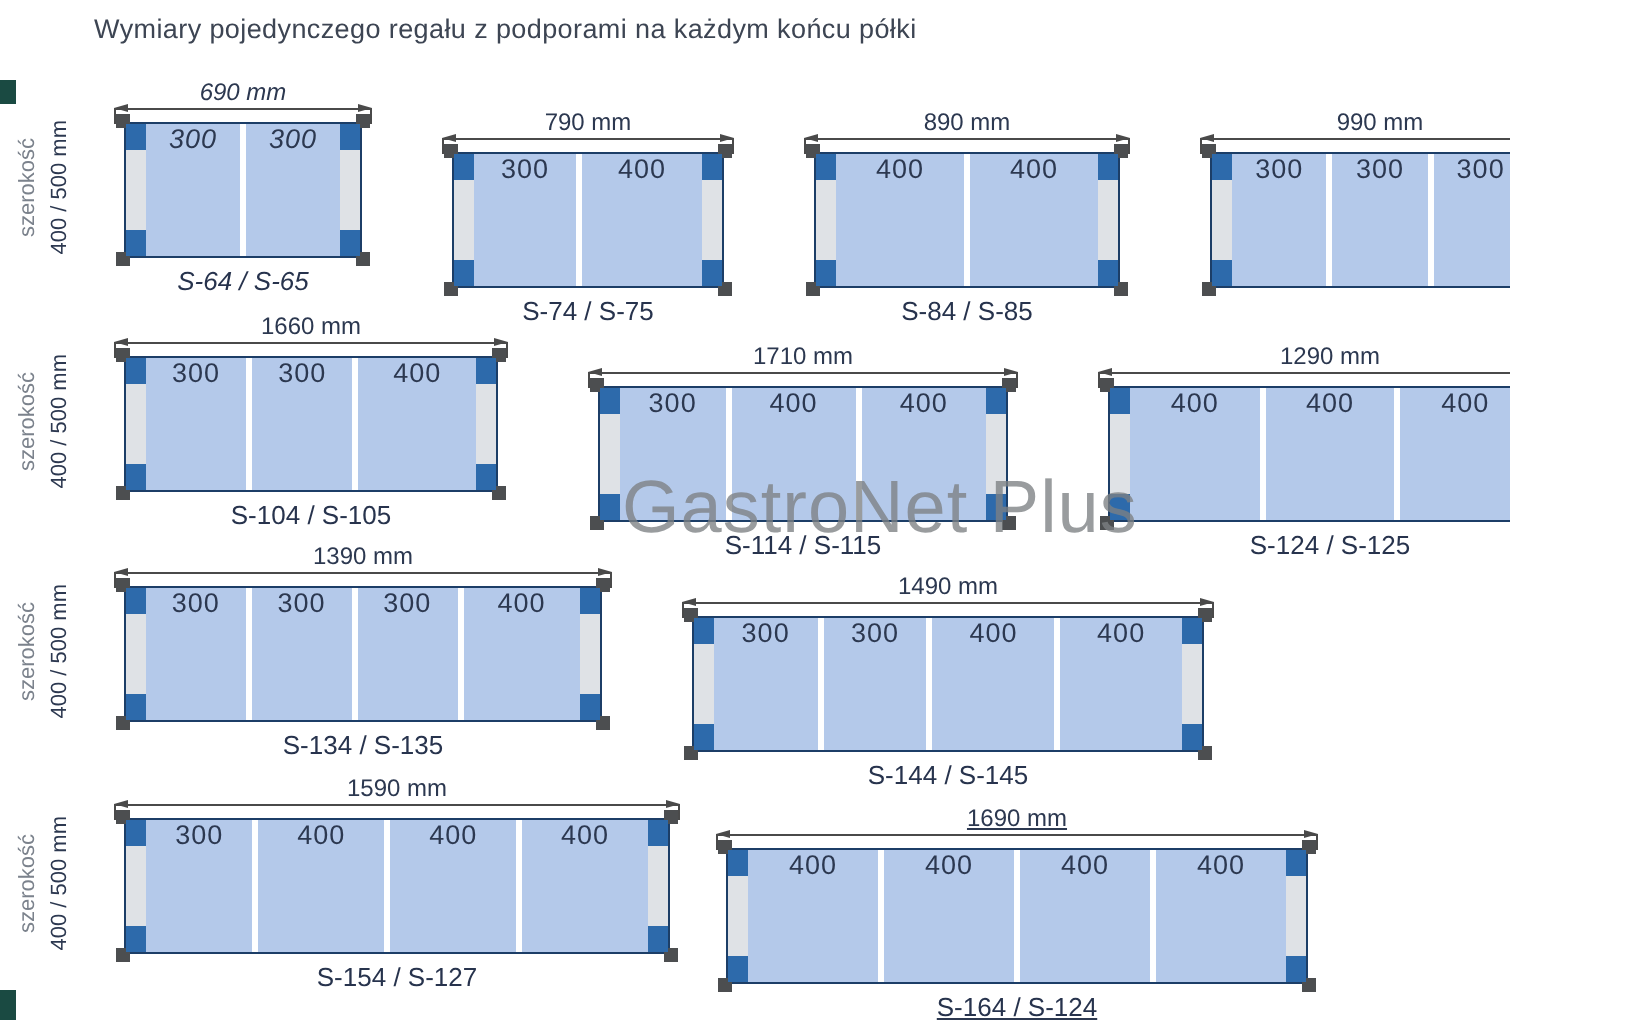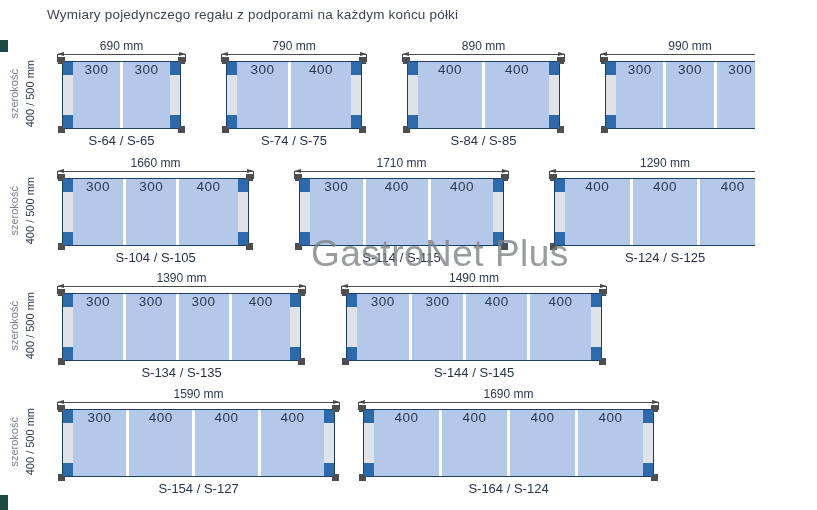--- a/index.html
+++ b/index.html
@@ -10,21 +10,21 @@
   .title{
     position:absolute; left:47px; top:7px; margin:0;
     font-size:13.5px; font-weight:400; color:#3d4553; letter-spacing:.2px;
   }
   .accent{position:absolute; left:0; width:8px; background:var(--accent,#1a4a42);}
   .accent-top{top:40px; height:12px;}
   .accent-bottom{top:495px; height:15px;}
   .rows{position:absolute; inset:0;}
   .row{position:absolute; left:0; display:flex; align-items:flex-start;}
   .row.r1{top:40px;} .row.r2{top:157px;} .row.r3{top:272px;} .row.r4{top:388px;}
-  .row .diagram + .diagram{margin-left:45px;}
+  .row .diagram + .diagram{margin-left:45px;margin-top:15px;}
   .row.r2 .diagram + .diagram{margin-left:50px;}
   .row.r4 .diagram + .diagram{margin-left:28px;}
   .side{width:62px; height:96px; position:relative; flex:none;}
   .side-inner{position:absolute; left:8px; top:20px; height:68px; display:flex; align-items:center; gap:3px;}
   .vert{writing-mode:vertical-rl; transform:rotate(180deg); font-size:11px; white-space:nowrap; line-height:13px;}
   .w1{color:#7b828c;}
   .w2{color:var(--text,#2c3850);}
   .diagram{flex:none;}
   .dim-label{
     font-size:12px; line-height:12px; text-align:center; margin-bottom:2px;
@@ -67,21 +67,21 @@
   <h1 class="title">Wymiary pojedynczego regału z podporami na każdym końcu półki</h1>
   <div class="rows" id="rows">
       <div class="row r1">
   <div class="side">
     <div class="side-inner">
       <span class="vert w1">szerokość</span>
       <span class="vert w2">400 / 500 mm</span>
     </div>
   </div>
 
-  <div class="diagram" style="width: 119px;">
+  <div class="diagram" style="width: 119px; font-style: italic;">
     <div class="dim-label">690 mm</div>
     <div class="dim-line">
       <i class="arr arr-l"></i>
       <i class="arr arr-r"></i>
       <i class="drop drop-l"></i>
       <i class="drop drop-r"></i>
     </div>
     <div class="shelf">
       <i class="osq tl"></i>
       <i class="osq tr"></i>
@@ -470,21 +470,21 @@
             </div>
       <div class="post post-r">
         <i class="cap"></i>
         <i class="strip"></i>
         <i class="cap"></i>
       </div>
     </div>
     <div class="model">S-154 / S-127</div>
   </div>
 
-  <div class="diagram" style="width: 291px;">
+  <div class="diagram" style="width: 291px; text-decoration: underline;">
     <div class="dim-label">1690 mm</div>
     <div class="dim-line">
       <i class="arr arr-l"></i>
       <i class="arr arr-r"></i>
       <i class="drop drop-l"></i>
       <i class="drop drop-r"></i>
     </div>
     <div class="shelf">
       <i class="osq tl"></i>
       <i class="osq tr"></i>

